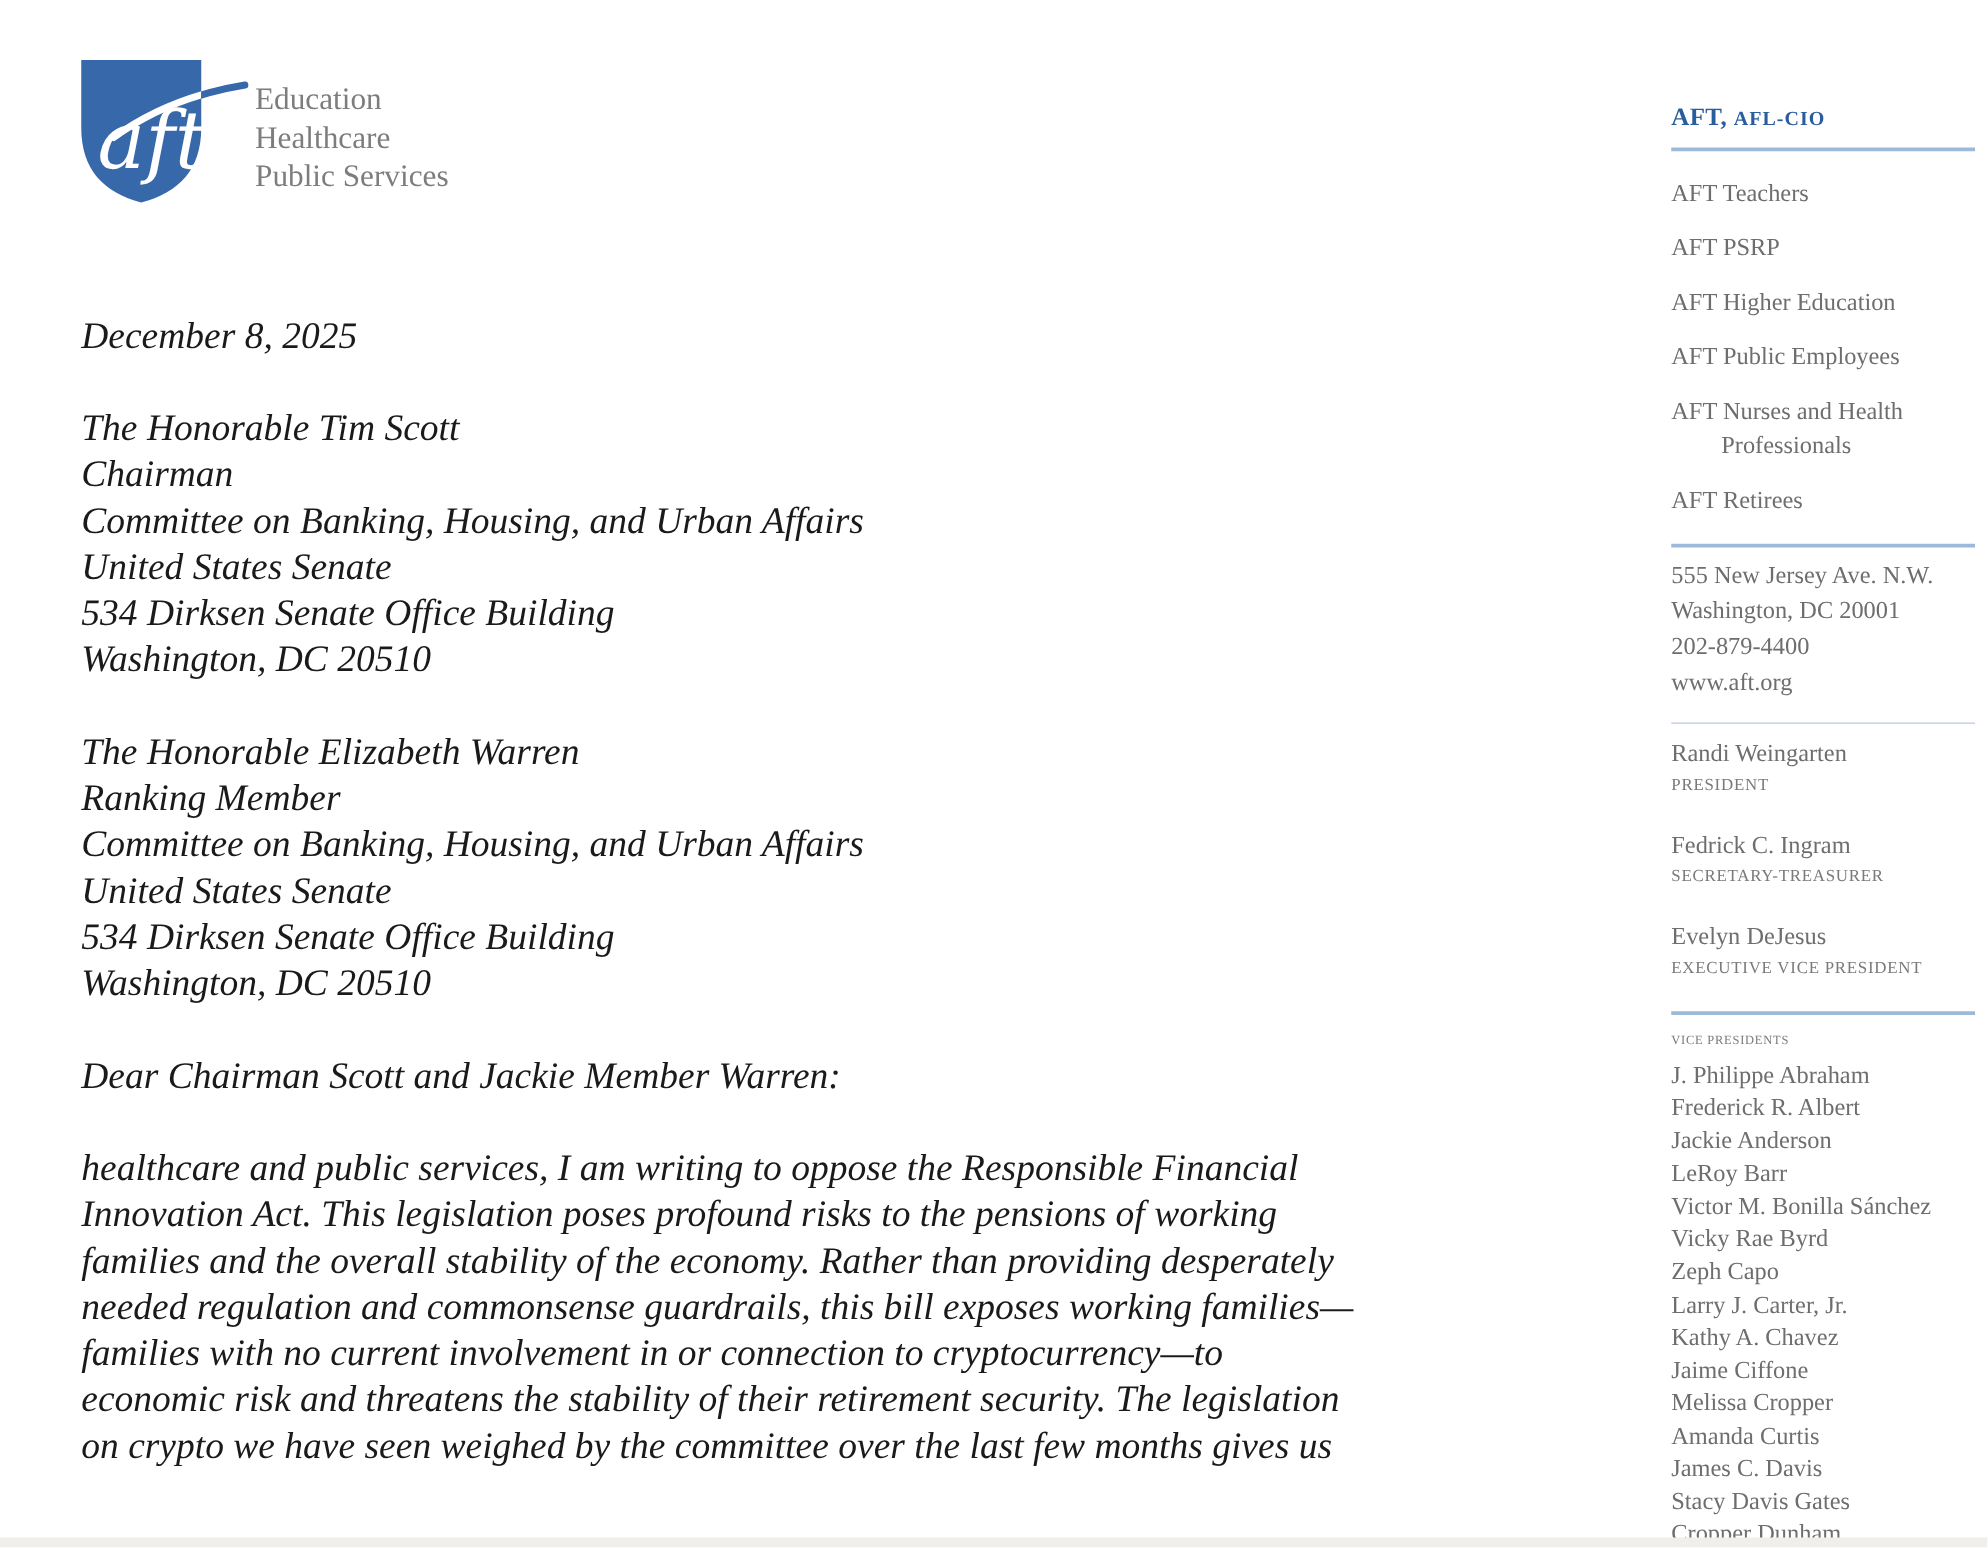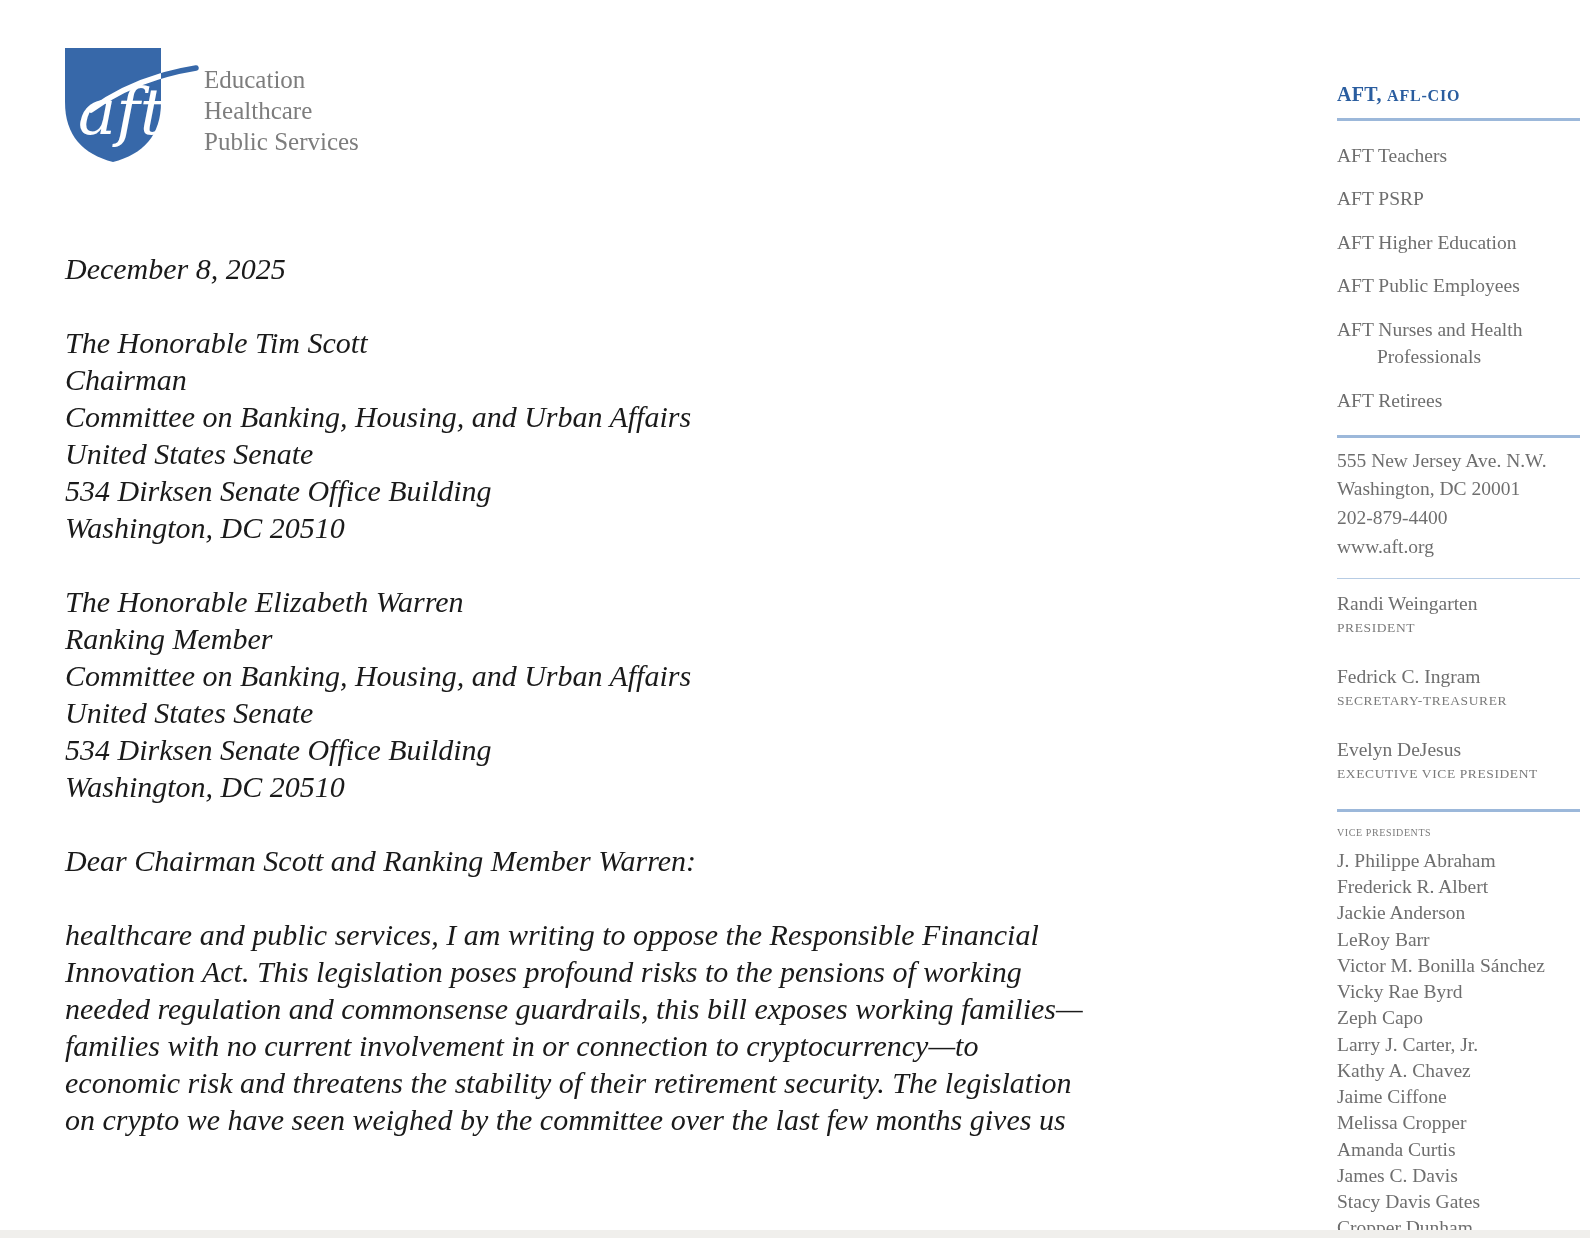--- a/index.html
+++ b/index.html
@@ -106,25 +106,26 @@
 
     <div class="block">
       <div class="line">The Honorable Elizabeth Warren</div>
       <div class="line">Ranking Member</div>
       <div class="line">Committee on Banking, Housing, and Urban Affairs</div>
       <div class="line">United States Senate</div>
       <div class="line">534 Dirksen Senate Office Building</div>
       <div class="line">Washington, DC 20510</div>
     </div>
 
-    <div class="block line">Dear Chairman Scott and Ranking Member Warren:</div>
+    <div class="block line">Dear Chairman Scott and Jackie Member Warren:</div>
 
     <div class="block">
       <div class="line">healthcare and public services, I am writing to oppose the Responsible Financial</div>
       <div class="line">Innovation Act. This legislation poses profound risks to the pensions of working</div>
+      <div class="line">families and the overall stability of the economy. Rather than providing desperately</div>
       <div class="line">needed regulation and commonsense guardrails, this bill exposes working families—</div>
       <div class="line">families with no current involvement in or connection to cryptocurrency—to</div>
       <div class="line">economic risk and threatens the stability of their retirement security. The legislation</div>
       <div class="line">on crypto we have seen weighed by the committee over the last few months gives us</div>
     </div>
   </div>
 
   <aside class="sidebar">
     <div class="sb-title">
       <span>AFT,</span>

